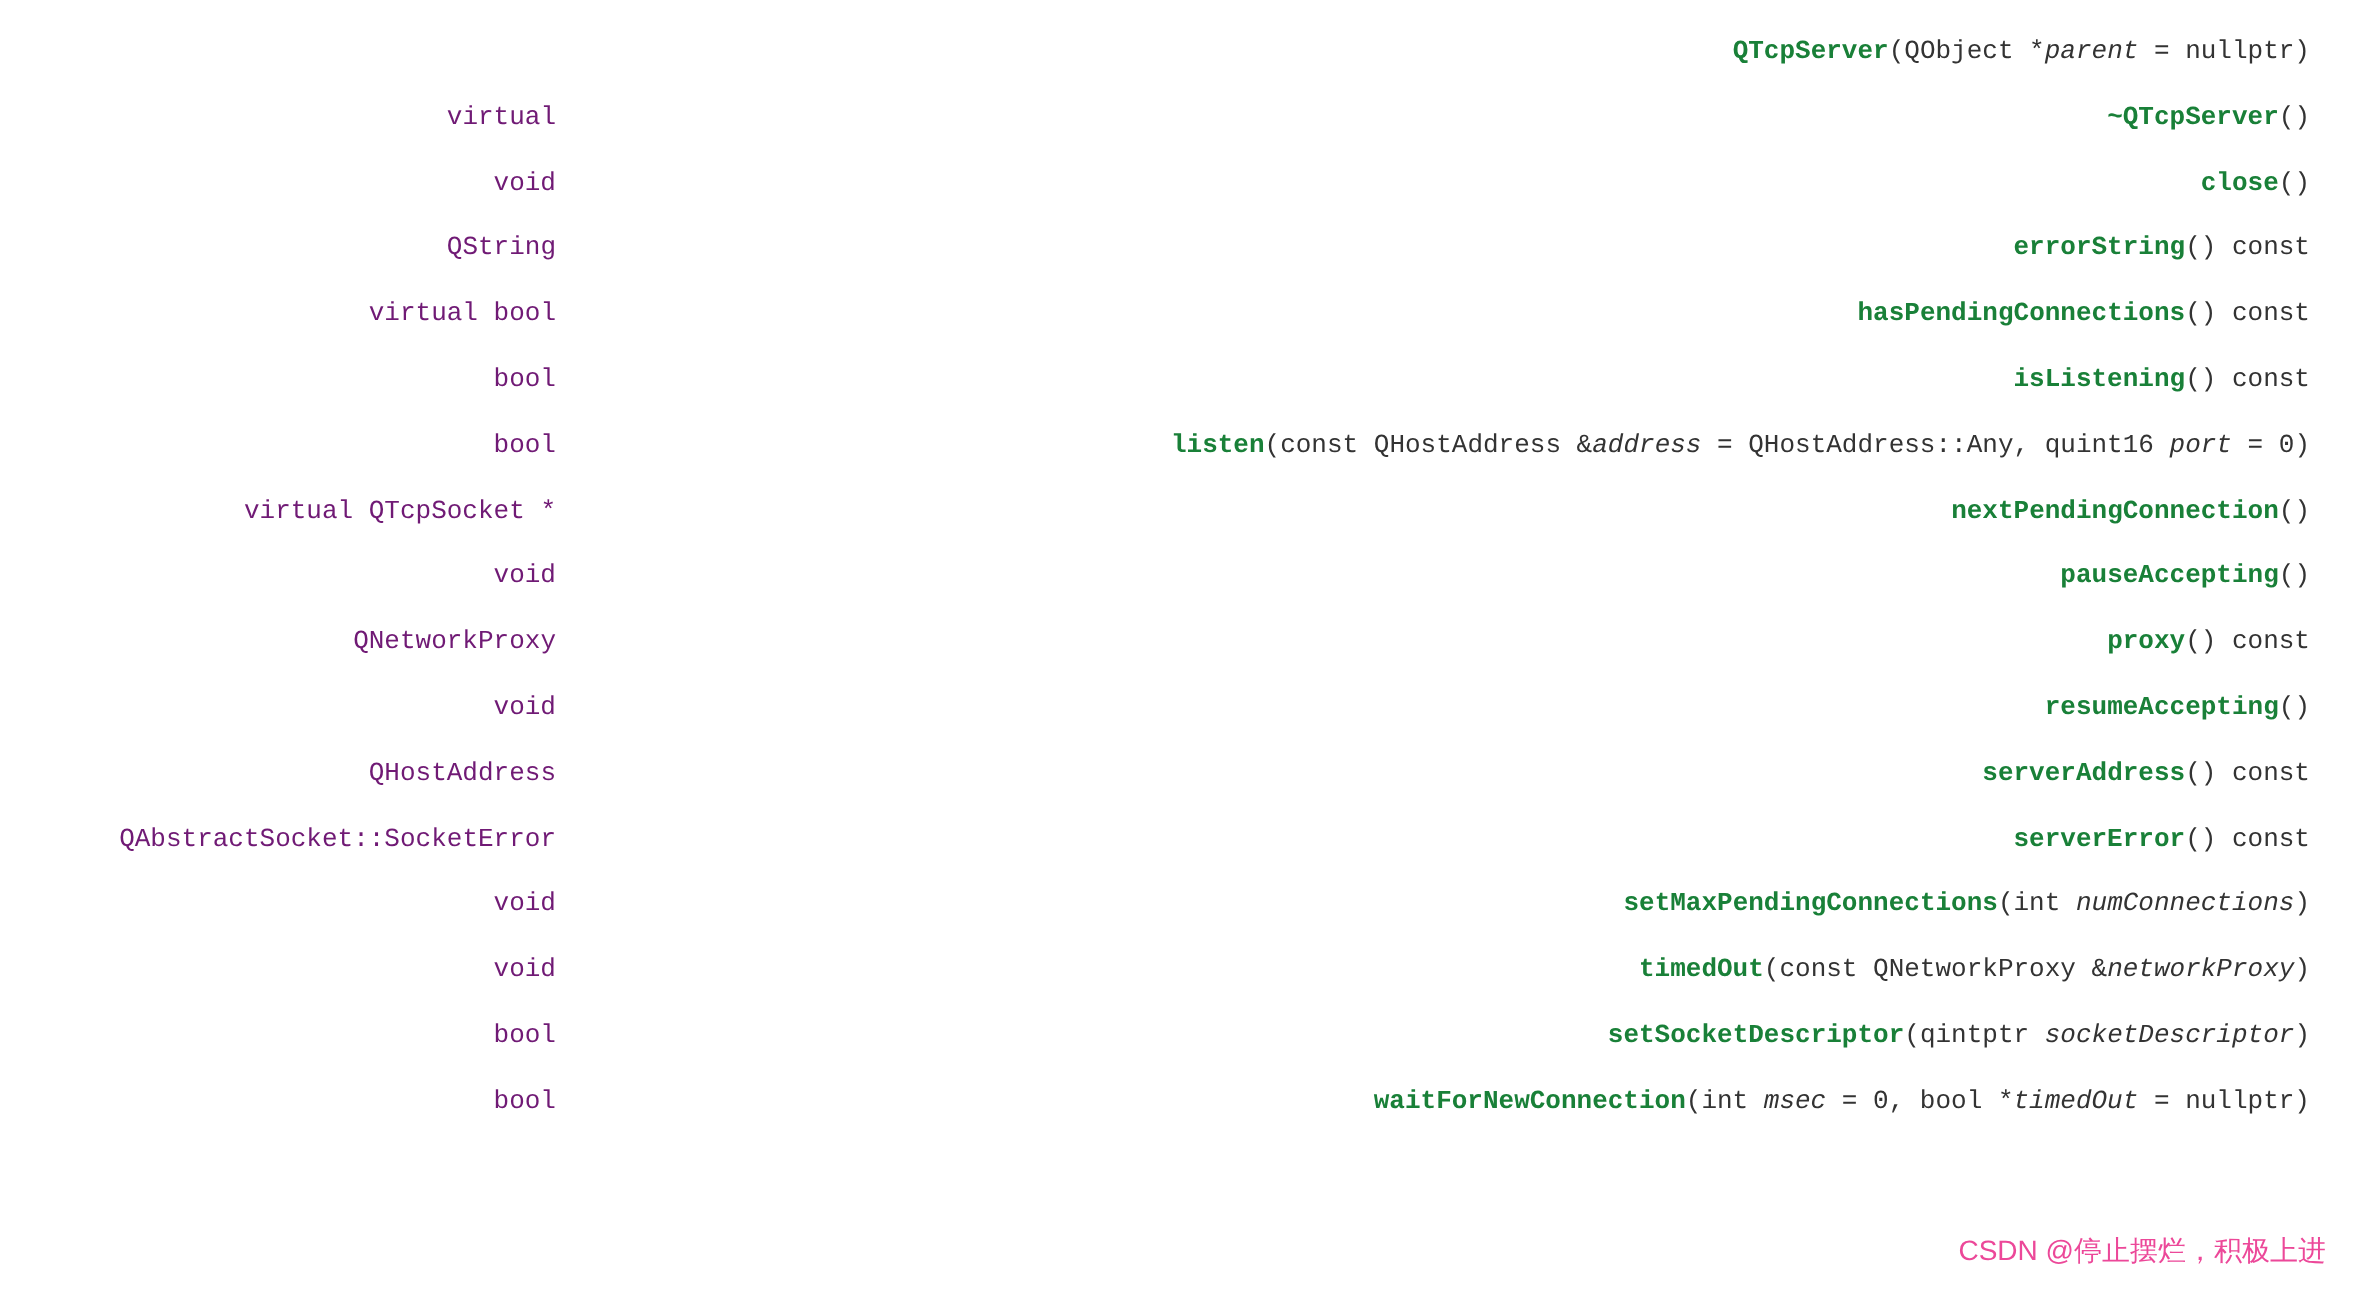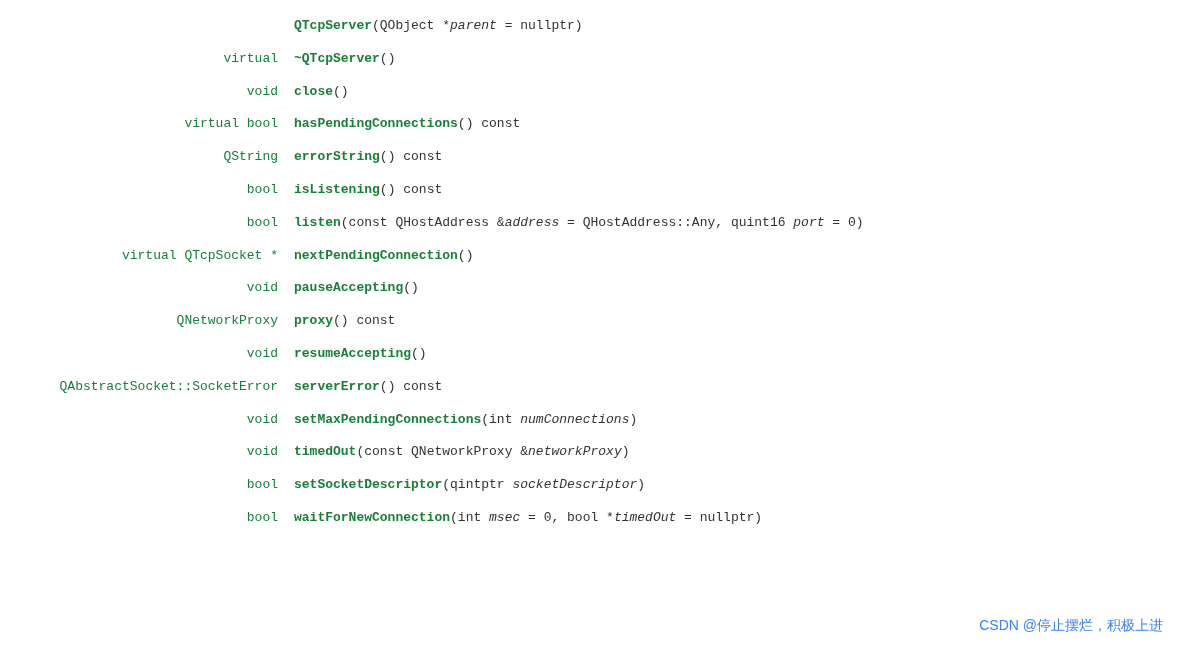--- a/index.html
+++ b/index.html
@@ -12,43 +12,44 @@
       color: #333;
       position: relative;
     }
     .api-table {
       border-collapse: collapse;
       width: 100%;
     }
     .api-table td {
       padding: 6px 8px;
       vertical-align: top;
+      text-align: right;
     }
     .col-return {
       text-align: right;
       width: 250px;
-      color: #15803d;
+      color: #701a75;
       white-space: nowrap;
     }
     .col-sig {
       text-align: left;
       color: #333;
     }
     .fn-name {
       color: #198038;
       font-weight: bold;
     }
     .param-italic {
       font-style: italic;
     }
     .watermark {
       position: fixed;
       bottom: 10px;
       right: 20px;
-      color: #3b82f6;
+      color: #ec4899;
       font-family: sans-serif;
       font-size: 14px;
       pointer-events: none;
     }
   </style>
 </head>
 <body>
 
 <table class="api-table">
   <tbody id="tbody">
@@ -58,26 +59,26 @@
       </tr>
       <tr>
         <td class="col-return">virtual</td>
         <td class="col-sig"><span class="fn-name">~QTcpServer</span><span>()</span></td>
       </tr>
       <tr>
         <td class="col-return">void</td>
         <td class="col-sig"><span class="fn-name">close</span><span>()</span></td>
       </tr>
       <tr>
+        <td class="col-return">QString</td>
+        <td class="col-sig"><span class="fn-name">errorString</span><span>() const</span></td>
+      </tr>
+      <tr>
         <td class="col-return">virtual bool</td>
         <td class="col-sig"><span class="fn-name">hasPendingConnections</span><span>() const</span></td>
-      </tr>
-      <tr>
-        <td class="col-return">QString</td>
-        <td class="col-sig"><span class="fn-name">errorString</span><span>() const</span></td>
       </tr>
       <tr>
         <td class="col-return">bool</td>
         <td class="col-sig"><span class="fn-name">isListening</span><span>() const</span></td>
       </tr>
       <tr>
         <td class="col-return">bool</td>
         <td class="col-sig"><span class="fn-name">listen</span><span>(const QHostAddress &amp;<span class="param-italic">address</span> = QHostAddress::Any, quint16 <span class="param-italic">port</span> = 0)</span></td>
       </tr>
       <tr>
@@ -88,20 +89,24 @@
         <td class="col-return">void</td>
         <td class="col-sig"><span class="fn-name">pauseAccepting</span><span>()</span></td>
       </tr>
       <tr>
         <td class="col-return">QNetworkProxy</td>
         <td class="col-sig"><span class="fn-name">proxy</span><span>() const</span></td>
       </tr>
       <tr>
         <td class="col-return">void</td>
         <td class="col-sig"><span class="fn-name">resumeAccepting</span><span>()</span></td>
+      </tr>
+      <tr>
+        <td class="col-return">QHostAddress</td>
+        <td class="col-sig"><span class="fn-name">serverAddress</span><span>() const</span></td>
       </tr>
       <tr>
         <td class="col-return">QAbstractSocket::SocketError</td>
         <td class="col-sig"><span class="fn-name">serverError</span><span>() const</span></td>
       </tr>
       <tr>
         <td class="col-return">void</td>
         <td class="col-sig"><span class="fn-name">setMaxPendingConnections</span><span>(int <span class="param-italic">numConnections</span>)</span></td>
       </tr>
       <tr>

